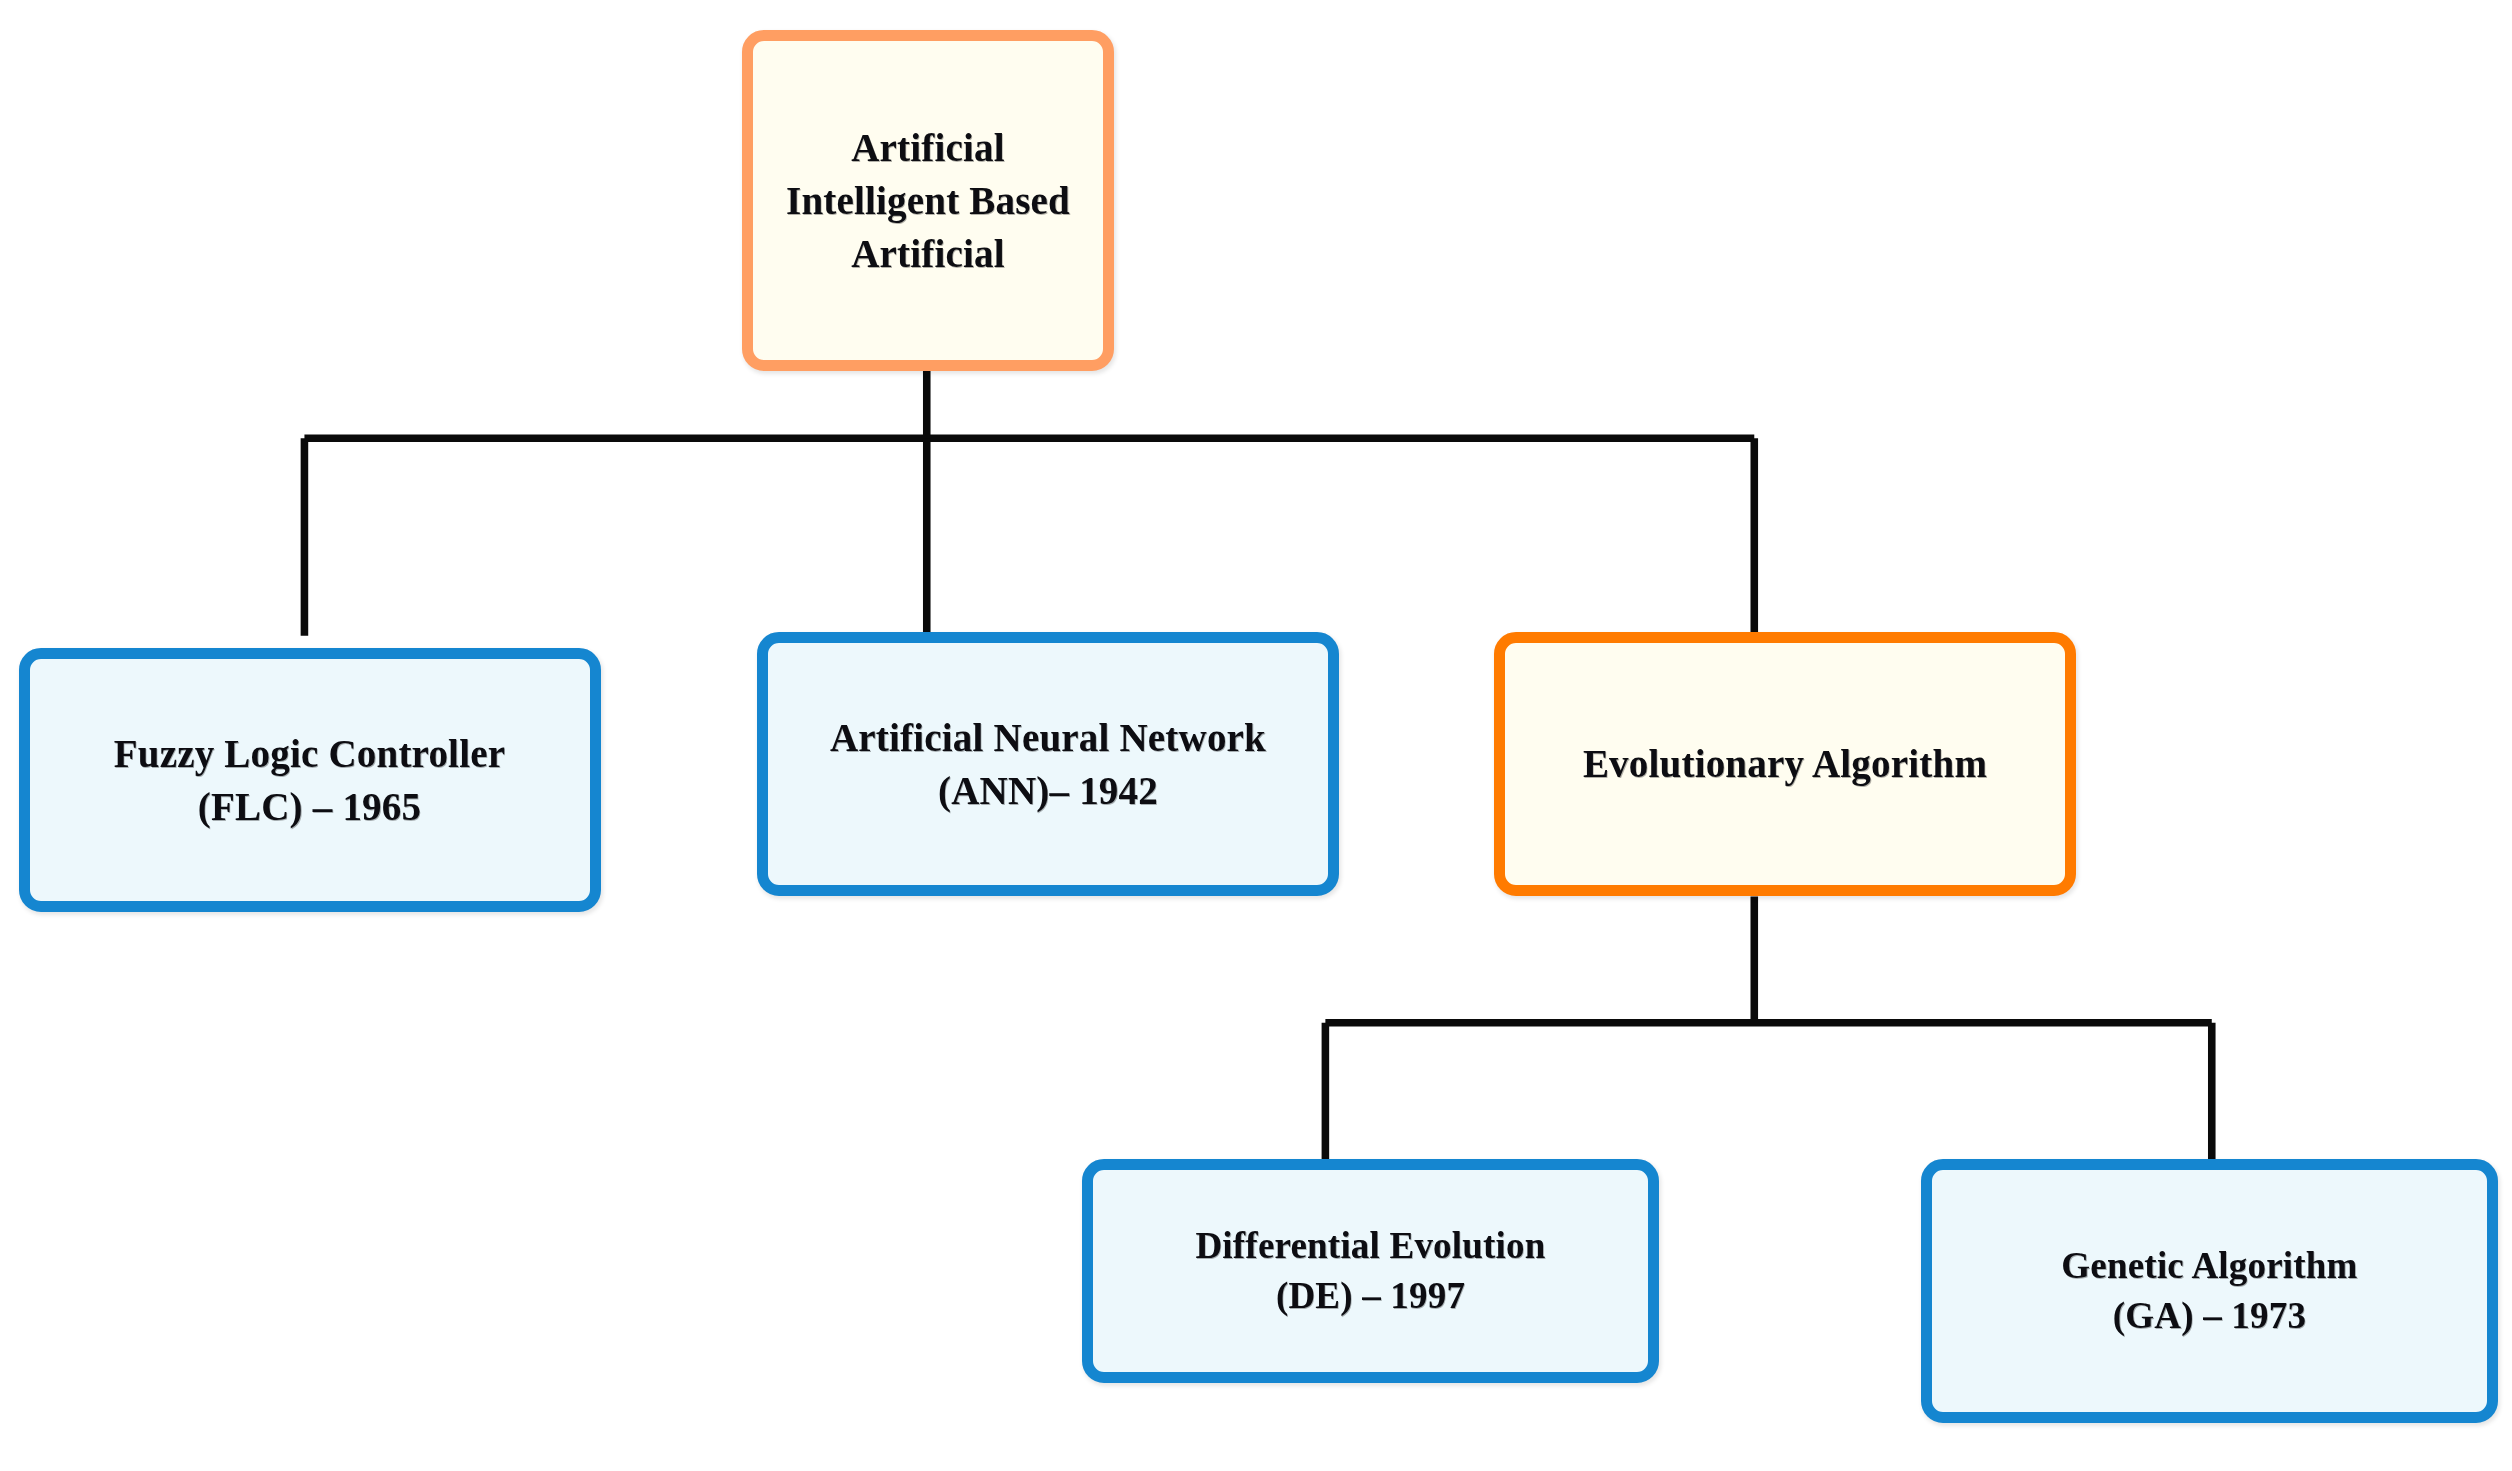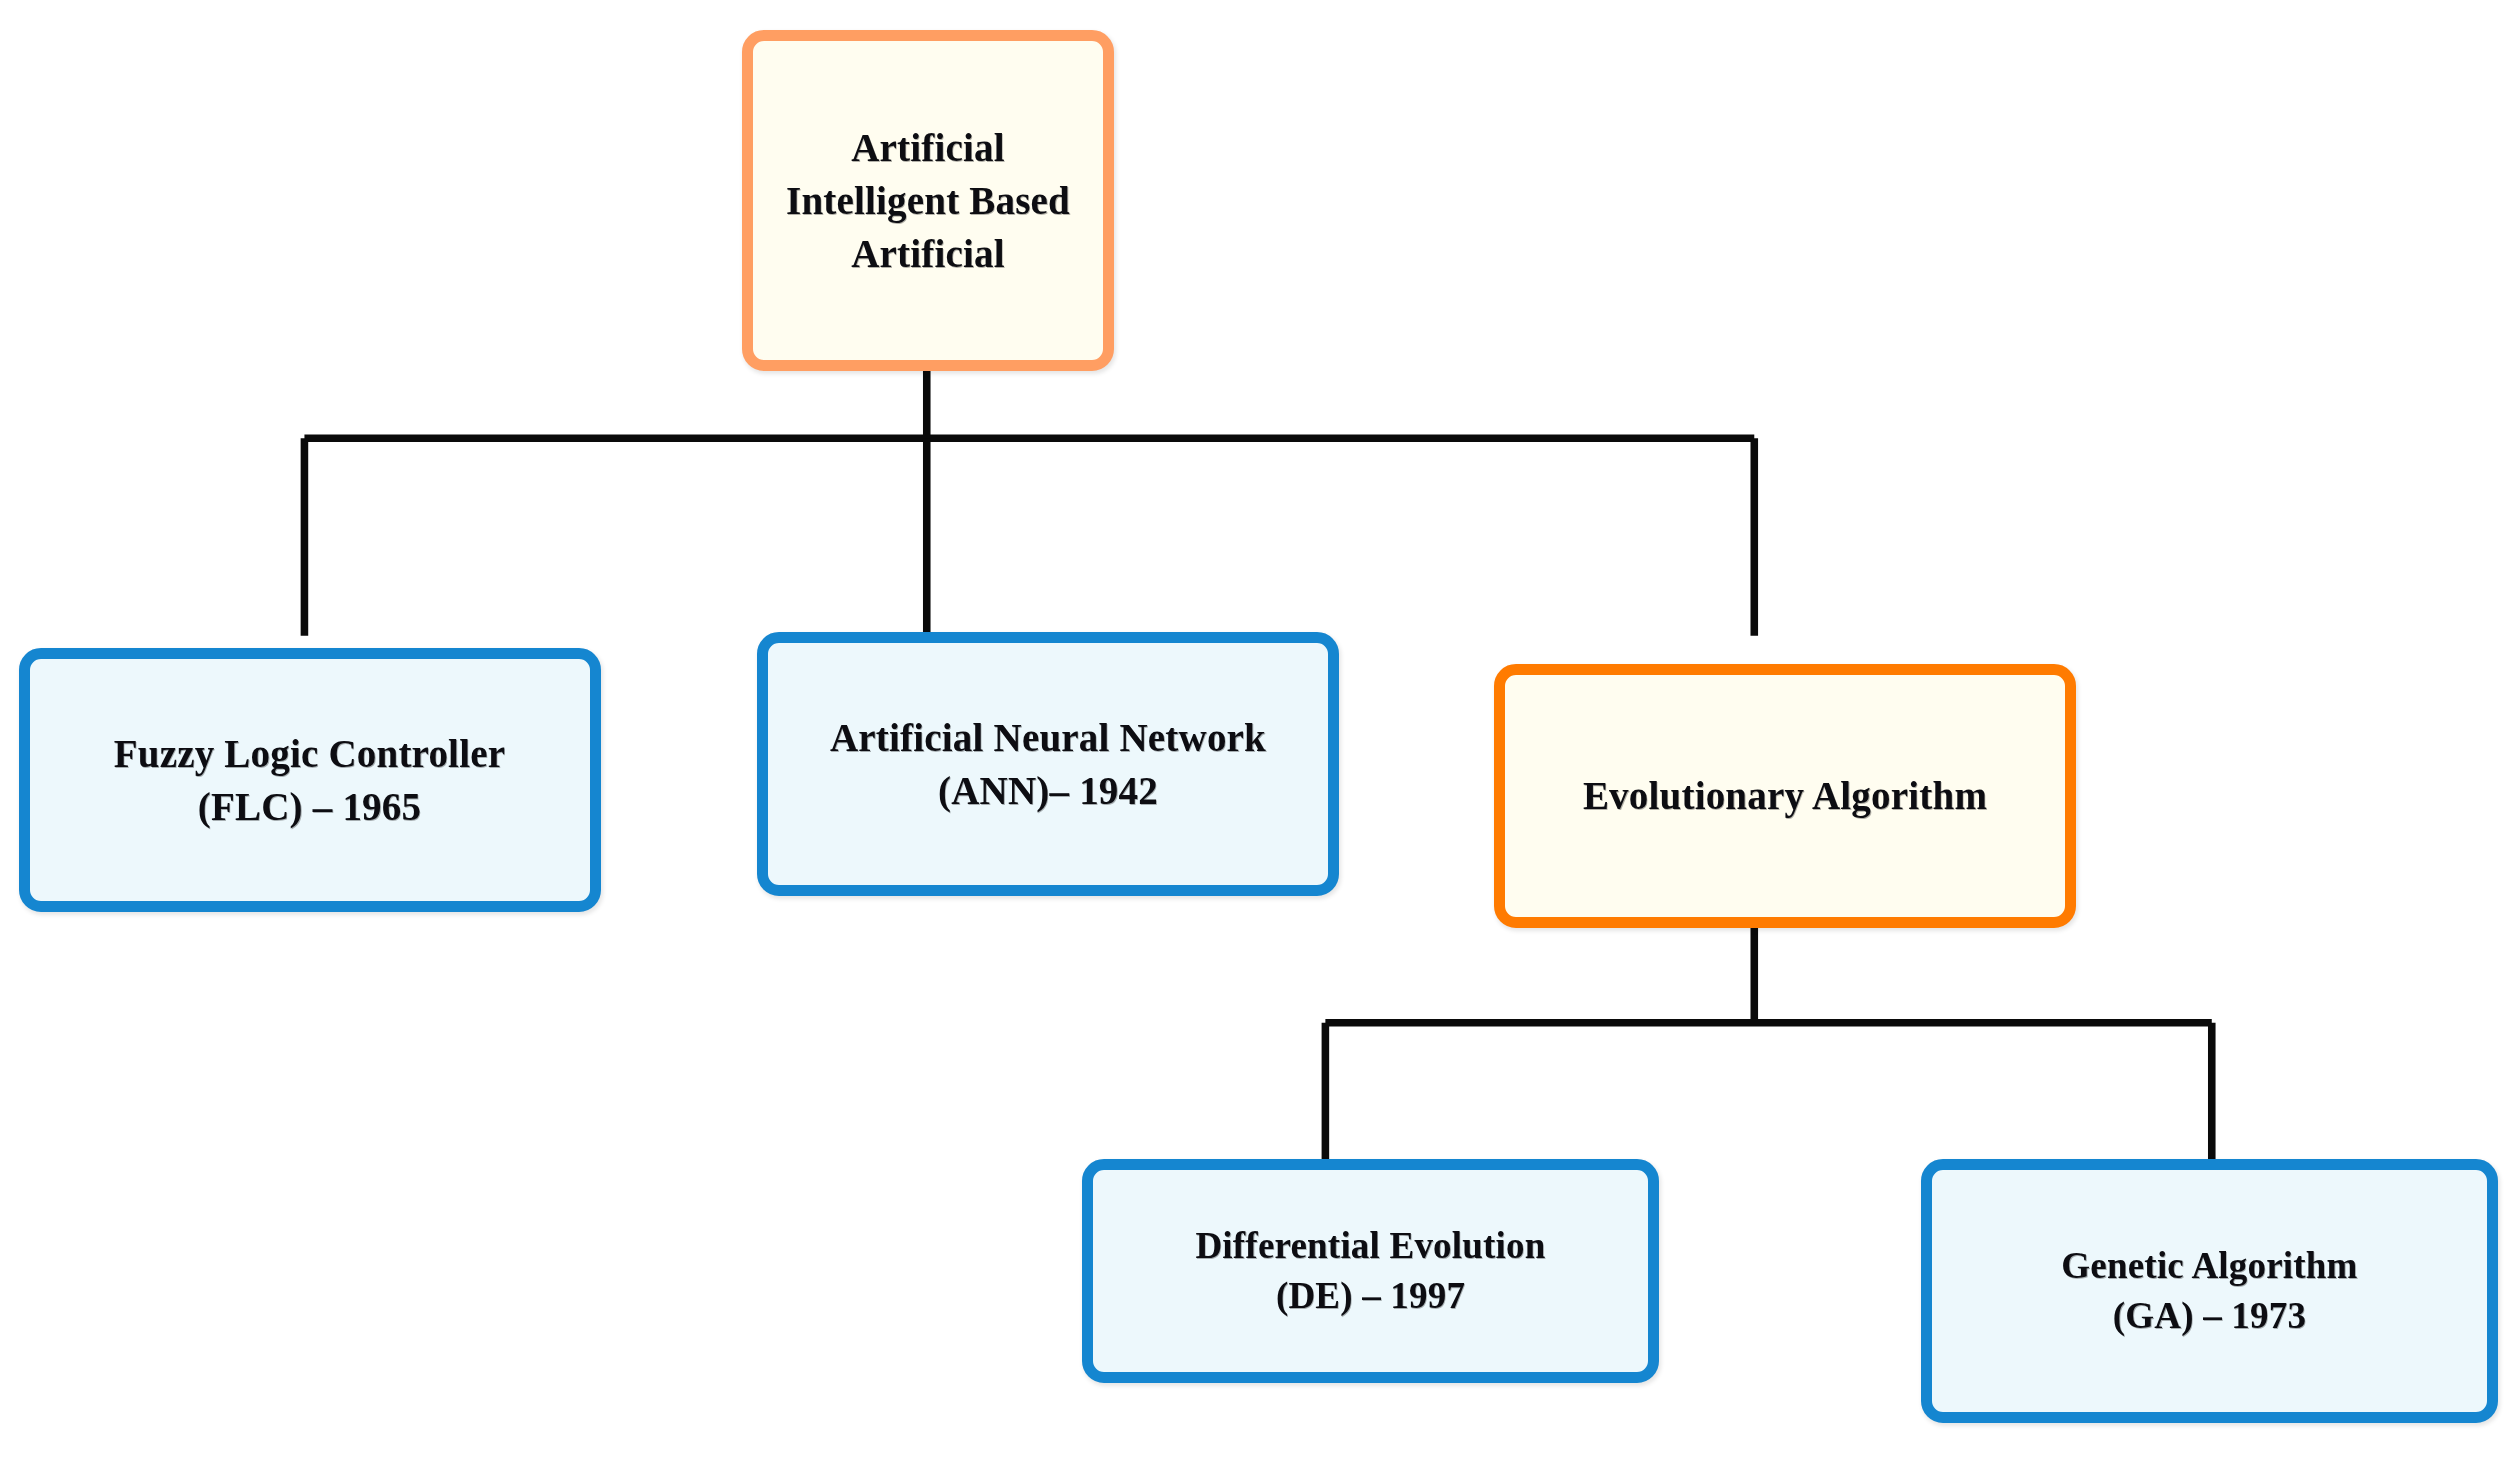--- a/index.html
+++ b/index.html
@@ -61,21 +61,21 @@
     background: #EDF8FC;
     border: 11px solid #1586D0;
     box-shadow: 1.7px 2.5px 4.2px rgba(0,0,0,0.10);
   }
   
   #node-root      { left: 742px;  top: 30px;   width: 372px;  height: 341px; }
   #node-root .label { font-size: 39px; }
   
   #node-flc       { left: 18.5px;   top: 648px;  width: 582px;  height: 264px; }
   #node-ann       { left: 757px;  top: 632px;  width: 582px;  height: 264px; }
-  #node-ea        { left: 1494px; top: 632px;  width: 582px;  height: 264px; margin-top: 32px; }
+  #node-ea        { left: 1494px; top: 632px;  width: 582px;  height: 264px; }
   #node-flc .label, #node-ann .label, #node-ea .label { font-size: 39px; }
   
   #node-de        { left: 1082px; top: 1159px; width: 577px;  height: 224px; }
   #node-ga        { left: 1921px; top: 1159px; width: 577px;  height: 264px; align-items: center; }
   #node-de .label, #node-ga .label { font-size: 37px; }
 
   .line { stroke: #0a0a0a; stroke-width: 9; stroke-linecap: butt; fill: none; }
 </style>
 </head>
 <body>

